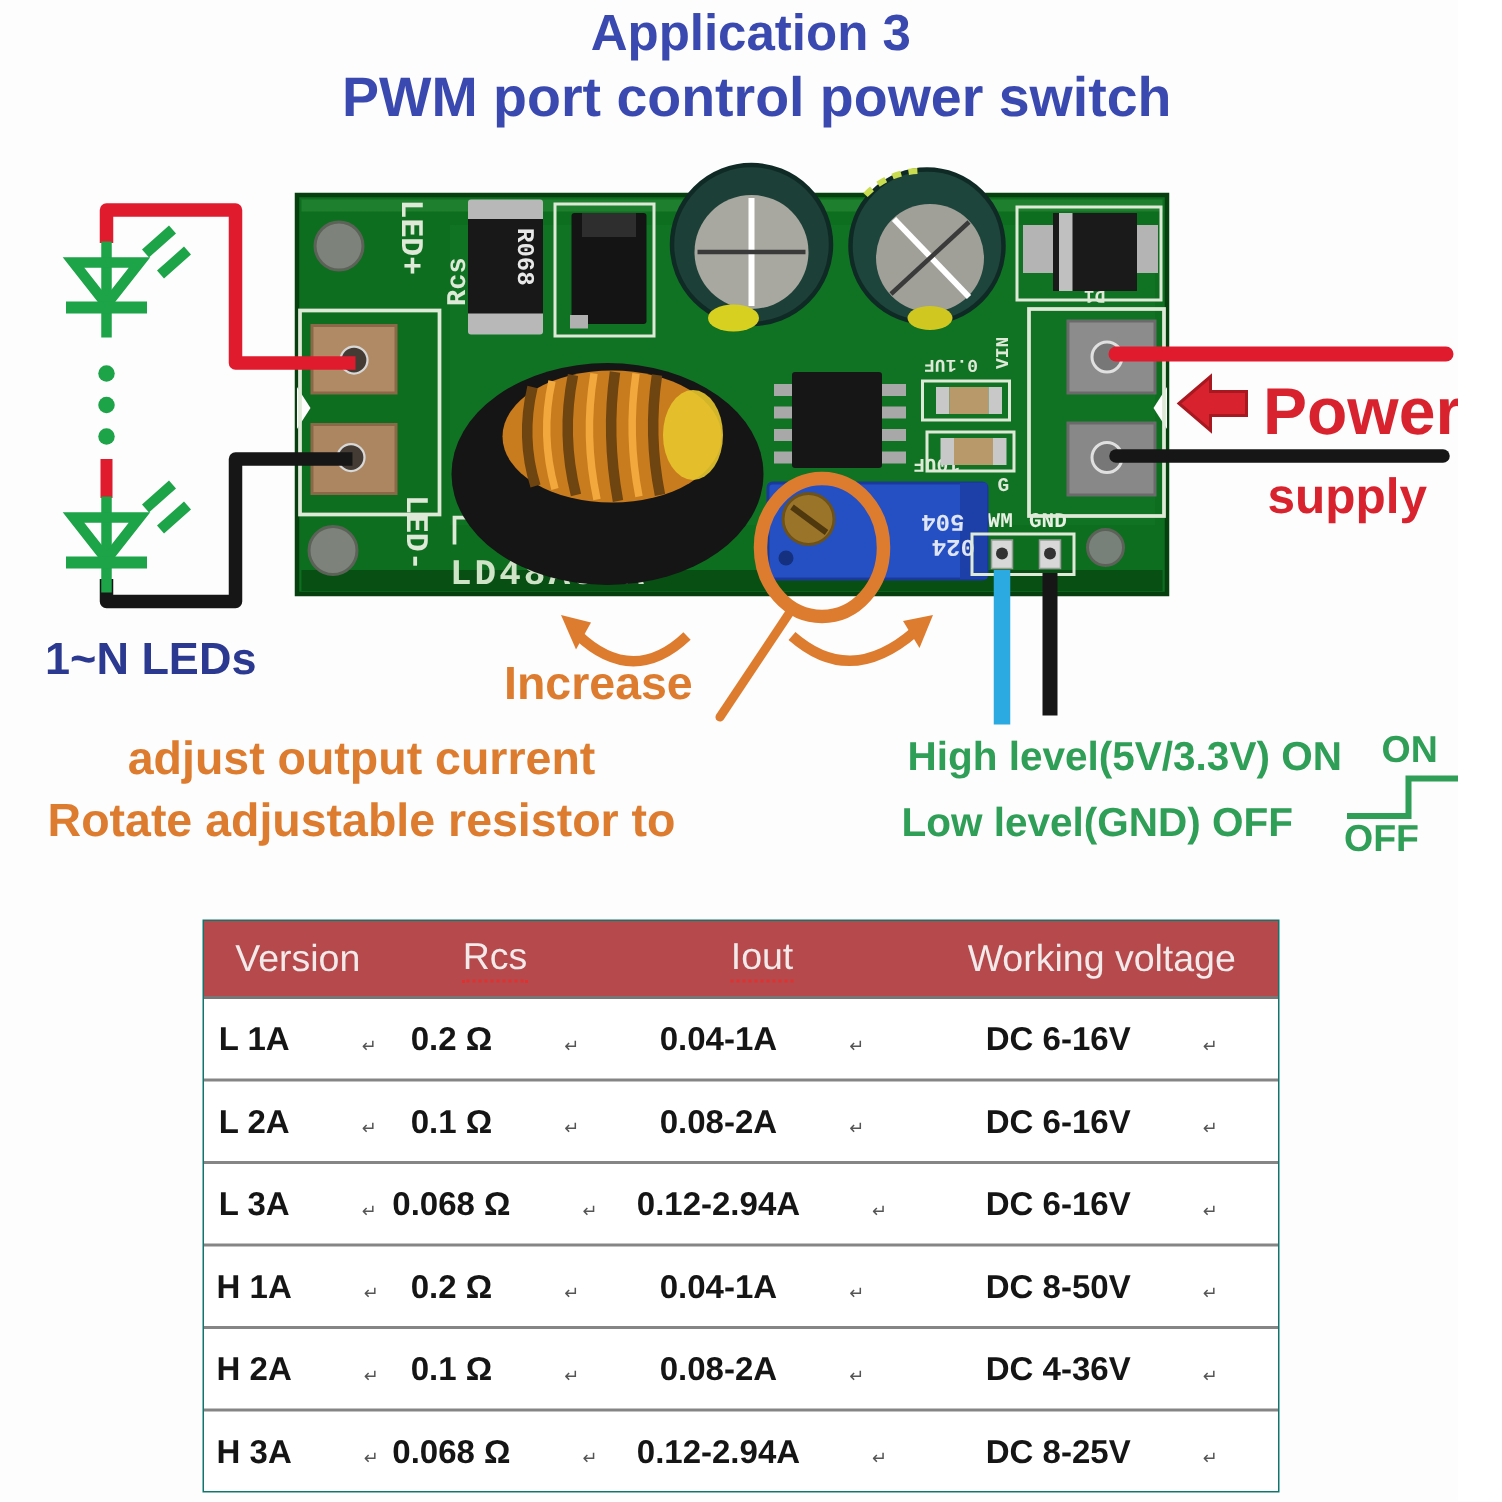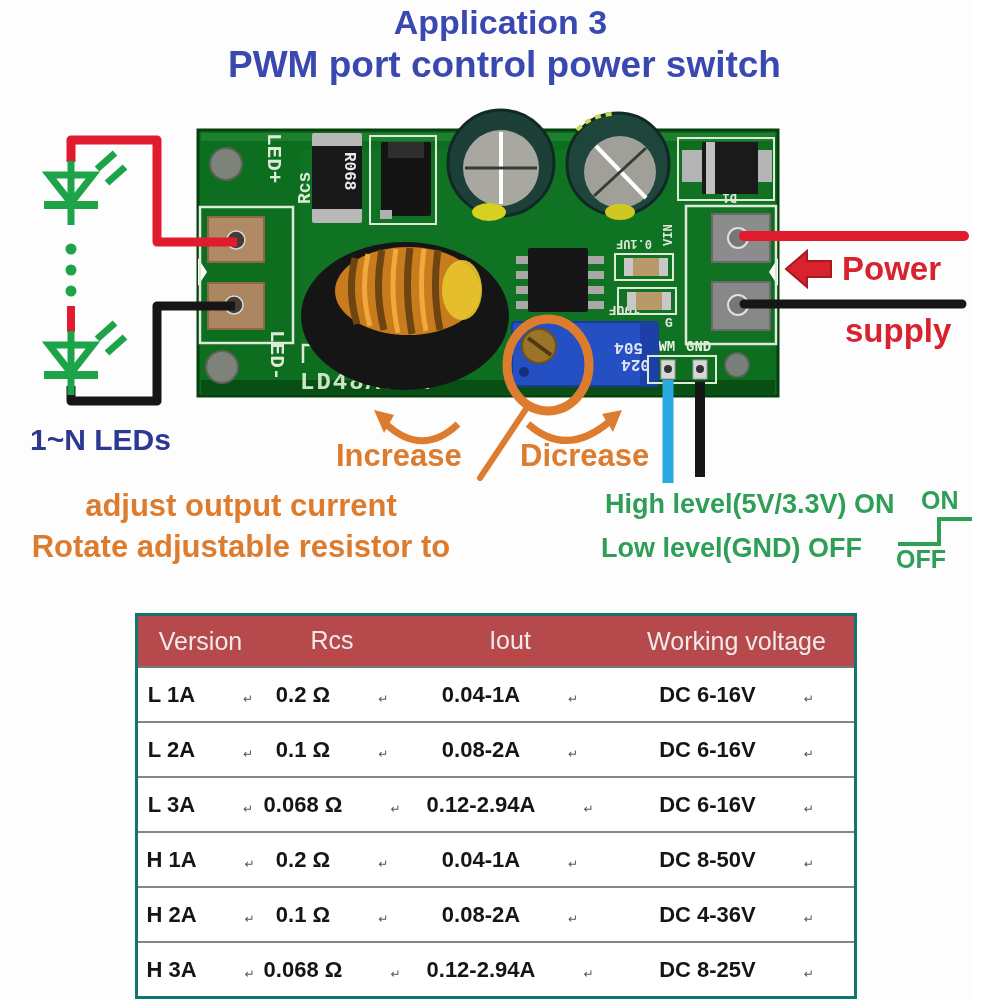--- a/index.html
+++ b/index.html
@@ -5,32 +5,32 @@
   html,body{margin:0;padding:0;background:#fff;}
   .canvas{position:relative;width:972px;height:1001px;background:#fdfdfd;overflow:hidden;
           font-family:"Liberation Sans",sans-serif;}
   svg.diagram{position:absolute;left:0;top:0;z-index:1;}
   .txt{position:absolute;z-index:2;white-space:nowrap;font-weight:700;}
   .title1{left:0;top:3px;width:1001px;text-align:center;font-size:34px;color:var(--c-title_blue);}
   .title2{left:4px;top:44px;width:1001px;text-align:center;font-size:37px;color:var(--c-title_blue);}
   .leds-label{left:18px;top:423px;width:165px;text-align:center;font-size:30px;color:var(--c-navy);}
   .increase{left:336px;top:438px;font-size:31px;color:var(--c-orange);}
   .decrease{left:520px;top:438px;font-size:31px;color:var(--c-orange);}
-  .power1{left:842px;top:250px;font-size:33px;color:var(--c-red_text);}
+  .power1{left:842px;top:250px;font-size:44px;color:var(--c-red_text);}
   .power2{left:845px;top:312px;font-size:33px;color:var(--c-red_text);}
   .rotate-wrap{left:0;top:485px;width:482px;text-align:center;z-index:2;position:absolute;}
   .rotate-line{font-size:31px;font-weight:700;color:var(--c-orange);line-height:41px;white-space:nowrap;}
   .high-level{left:577px;top:489px;font-size:27px;color:var(--c-green_text);margin-left:28px;}
   .low-level{left:601px;top:533px;font-size:27px;color:var(--c-green_text);}
   .on-label{left:921px;top:486px;font-size:25px;color:var(--c-green_text);}
   .off-label{left:896px;top:545px;font-size:25px;color:var(--c-green_text);}
 
   
   .spec-table{position:absolute;left:135px;top:613px;width:716px;z-index:2;
-              border:3px solid #0f766e;background:#fff;}
+              border:1px solid #0f766e;background:#fff;}
   .thead{display:grid;grid-template-columns:125px 138px 218px 235px;height:50px;
          background:var(--c-table_header_bg);color:#f2eaea;font-size:25px;}
   .th{display:flex;align-items:center;justify-content:center;}
   .squiggle{border-bottom:2px dotted #e03030;}
   .tbody{display:block;}
   .tr{display:grid;grid-template-columns:125px 138px 218px 235px;height:53px;border-top:2px solid #858585;}
   .tr:first-child{border-top:2px solid #777;}
   .td{display:flex;align-items:center;justify-content:center;font-size:22px;font-weight:700;color:#151515;gap:44px;}
   .td .ret{font-size:12px;font-weight:400;color:#555;margin-left:4px;margin-top:8px;}
 </style>
@@ -212,21 +212,20 @@
     <g style="stroke:var(--c-orange);fill:var(--c-orange)">
       <path d="M528,424 C553,446 580,447 610,421" fill="none" stroke-width="7"></path>
       <polygon points="622,410 602,414 613,432" stroke="none"></polygon>
     </g>
     <polygon points="786,269 807,251 807,261 831,261 831,277 807,277 807,287" style="fill:var(--c-red_text)" stroke="#a81820" stroke-width="2"></polygon>
     <polyline points="898,544 939,544 939,519 975,519" fill="none" style="stroke:var(--c-green_text)" stroke-width="4"></polyline>
   </svg>
 
   <div class="txt leds-label">1~N LEDs</div>
   <div class="txt increase">Increase</div>
-  <div class="txt decrease">Dicrease</div>
   <div class="txt power1">Power</div>
   <div class="txt power2">supply</div>
   <div class="rotate-wrap">
     <div class="rotate-line">adjust output current</div>
     <div class="rotate-line">Rotate adjustable resistor to</div>
   </div>
   <div class="txt high-level">High level(5V/3.3V) ON</div>
   <div class="txt low-level">Low level(GND) OFF</div>
   <div class="txt on-label">ON</div>
   <div class="txt off-label">OFF</div>

